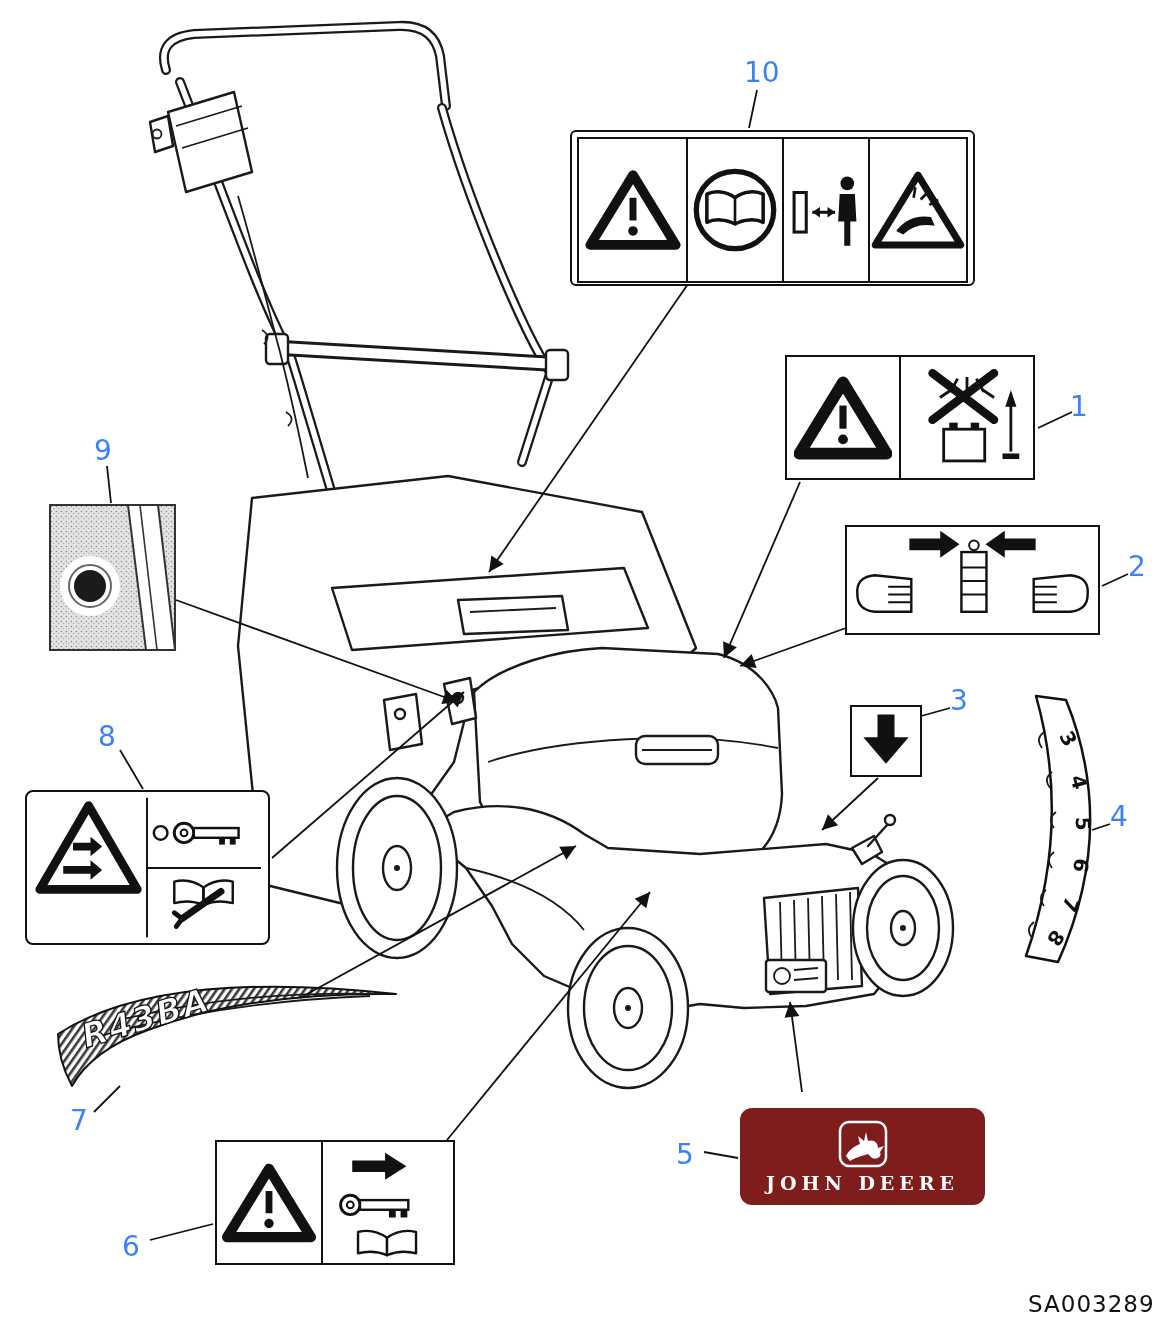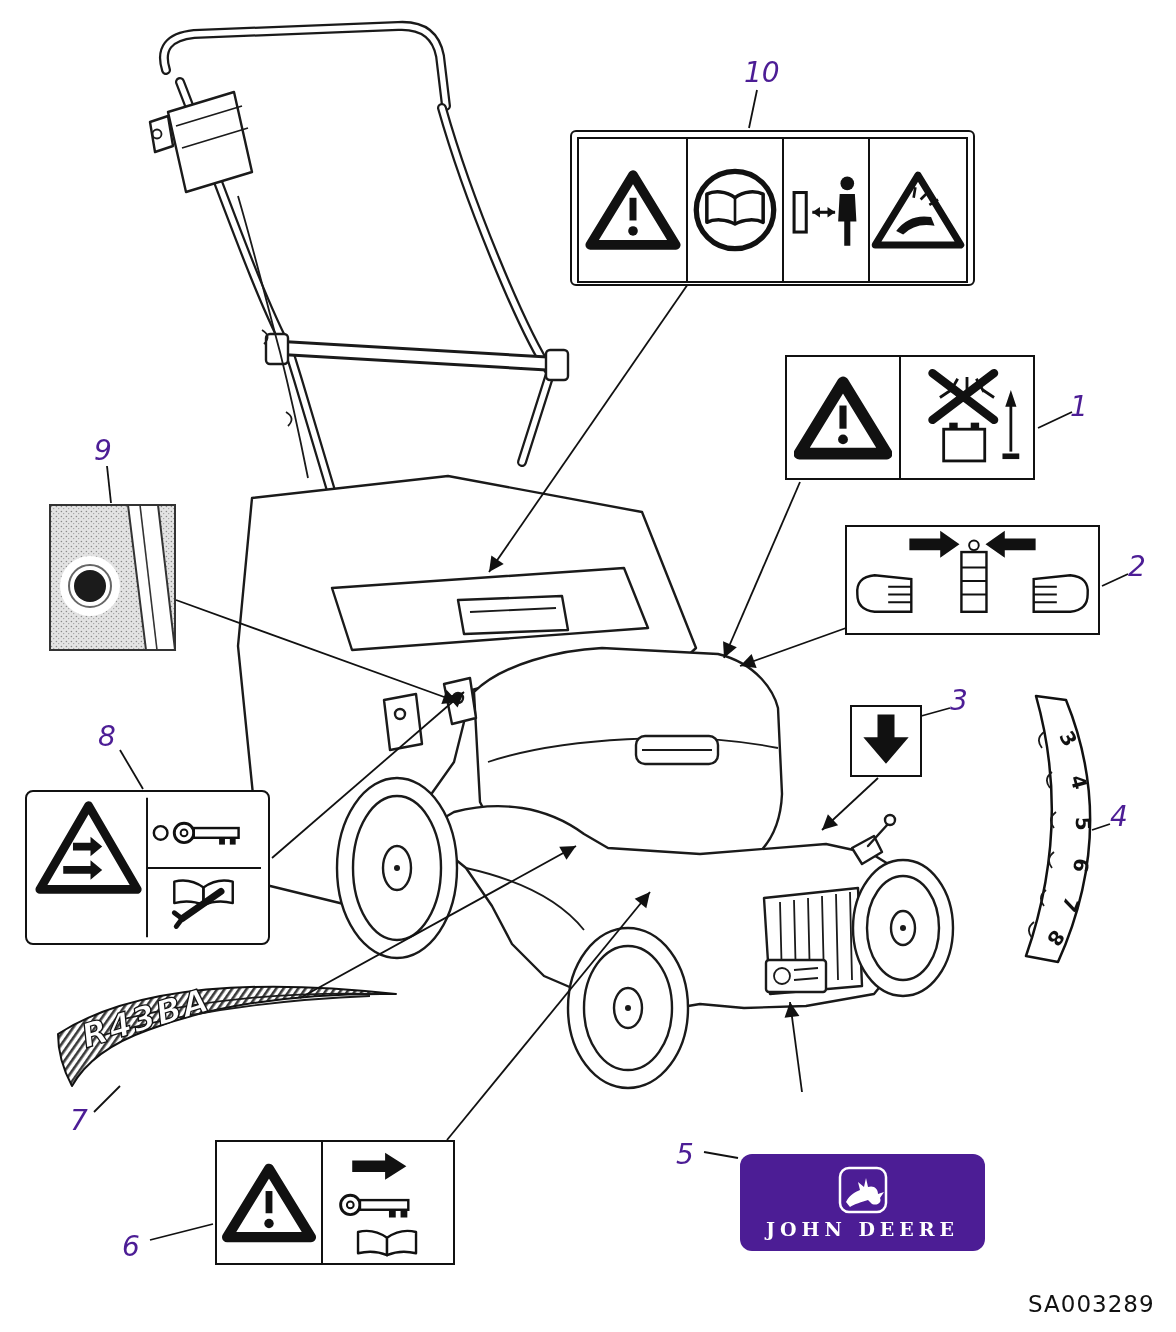--- a/index.html
+++ b/index.html
@@ -11,21 +11,21 @@
   .tube-o{fill:none;stroke:#1a1a1a;stroke-width:10;stroke-linecap:round;}
   .tube-i{fill:none;stroke:#fff;stroke-width:5.5;stroke-linecap:round;}
   .bar-o{fill:none;stroke:#1a1a1a;stroke-width:16;stroke-linecap:round;}
   .bar-i{fill:none;stroke:#fff;stroke-width:10;stroke-linecap:round;}
   .thin{fill:none;stroke:#1a1a1a;stroke-width:1.8;}
   .leader{fill:none;stroke:#111;stroke-width:1.8;}
   .label{position:absolute;box-sizing:border-box;background:#fff;border:2.5px solid #111;}
   .cellrow{display:flex;height:100%;}
   .cell{flex:1;display:flex;align-items:center;justify-content:center;border-right:2px solid #111;}
   .cell.last{border-right:none;}
-  .num{position:absolute;font-size:28px;color:#4c1d95;font-style:italic;}
+  .num{position:absolute;font-size:28px;color:#3b82f6;}
   .ref{position:absolute;font-size:23px;letter-spacing:1px;color:#111;}
   .jdlabel{display:flex;flex-direction:column;align-items:center;justify-content:center;}
   .jdword{font-family:"DejaVu Serif",serif;font-weight:bold;font-size:19px;letter-spacing:5px;color:#fff;margin-top:2px;}
 </style>
 </head>
 <body>
 
 <div class="canvas">
 
   <svg class="art" viewBox="0 0 1176 1332">
@@ -231,21 +231,21 @@
       <path d="M191,62 L215,62 M191,70 L215,70 M191,78 L215,78" stroke="#111" stroke-width="2"></path>
     </svg>
   </div>
 
   <div class="label" style="left:850px;top:705px;width:72px;height:72px;">
     <svg width="100%" height="100%" viewBox="0 0 72 72">
       <polygon points="27,8 45,8 45,32 60,32 36,60 12,32 27,32" fill="#111"></polygon>
     </svg>
   </div>
 
-  <div class="label jdlabel" style="left:740px;top:1154px;width:245px;height:97px;background:#4c1d95;border:none;border-radius:12px;">
+  <div class="label jdlabel" style="left:740px;top:1108px;width:245px;height:97px;background:#7f1d1d;border:none;border-radius:12px;">
     <svg width="86" height="50" viewBox="0 0 86 50">
       <rect x="20" y="2" width="46" height="44" rx="9" fill="none" stroke="#fff" stroke-width="2.5"></rect>
       <path d="M26,36 C30,28 36,26 40,24 L38,16 L44,21 L46,12 L48,21 C54,19 58,23 58,28 L64,26 L60,32 C62,36 58,40 52,38 L48,34 C42,36 34,38 30,41 Z" fill="#fff"></path>
     </svg>
     <div class="jdword">JOHN DEERE</div>
   </div>
 
   <div class="label" style="left:215px;top:1140px;width:240px;height:125px;">
     <div class="cellrow">
       <div class="cell" style="flex:0 0 104px">

